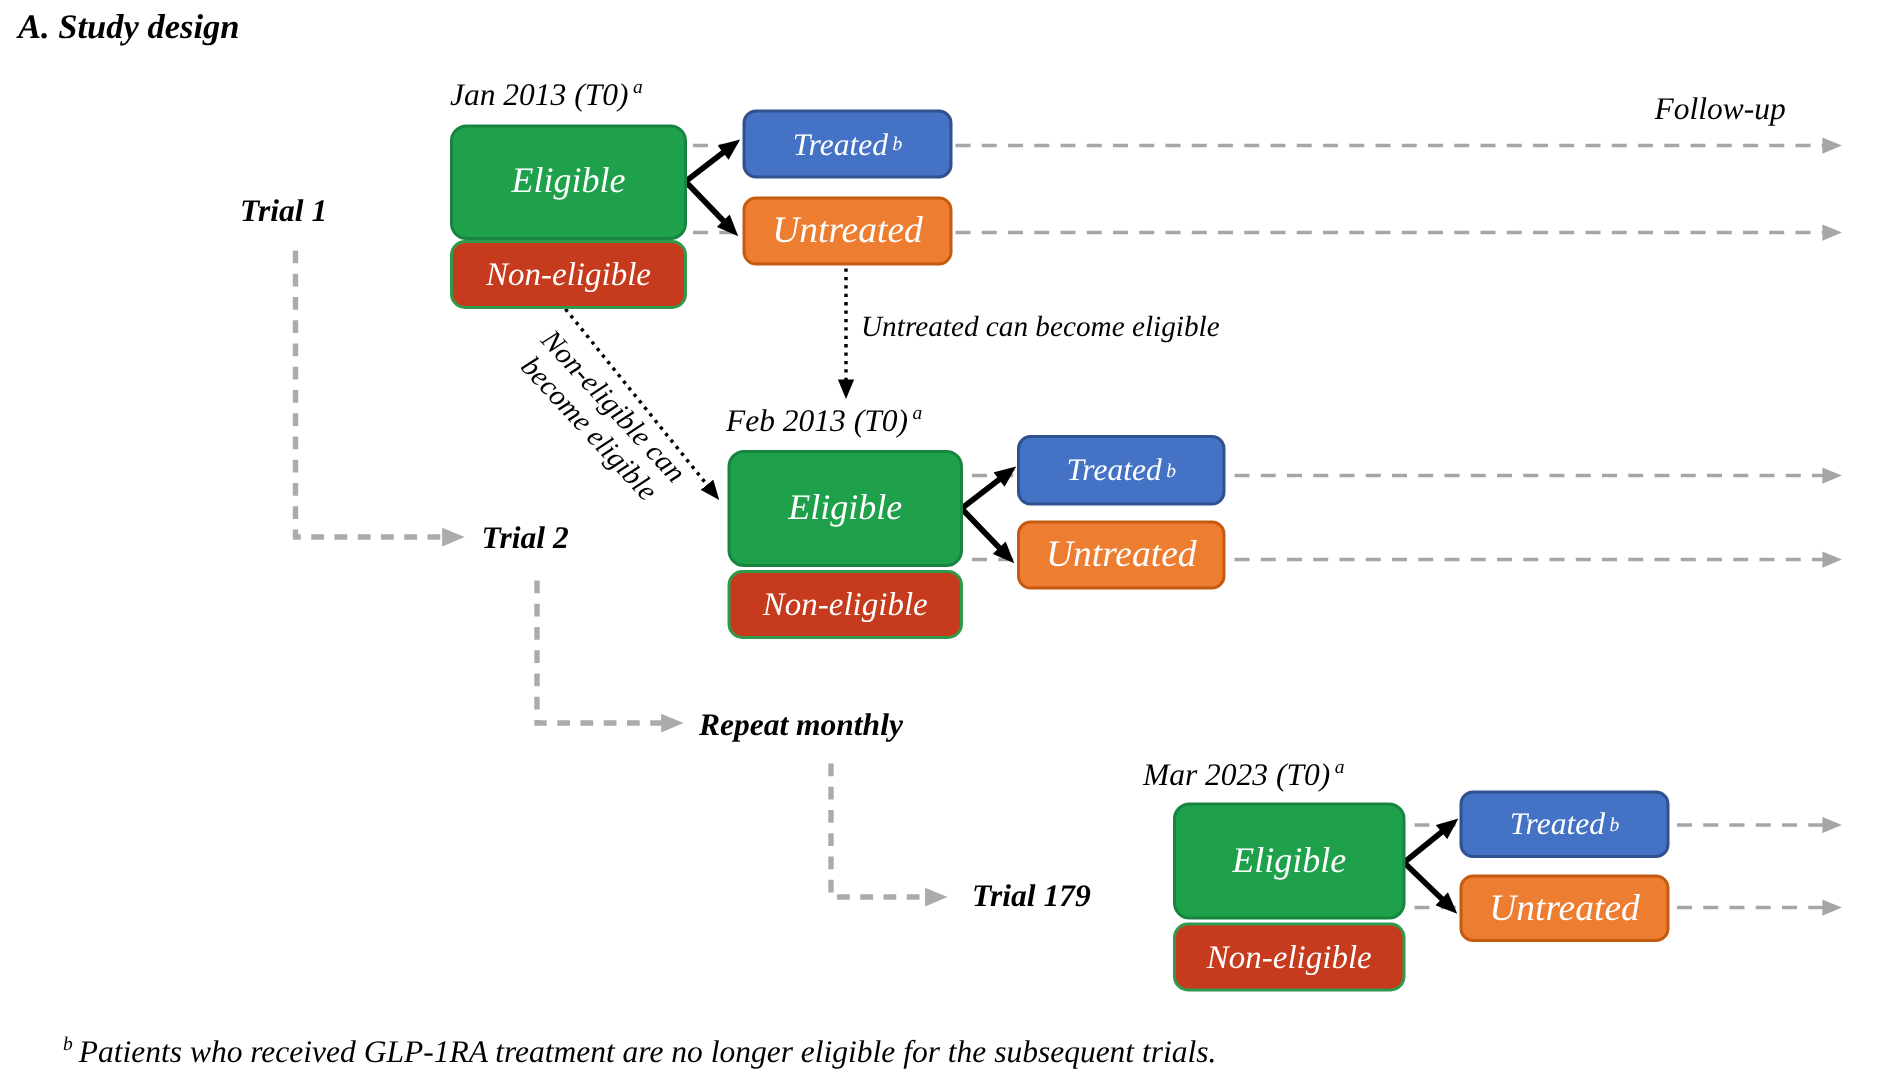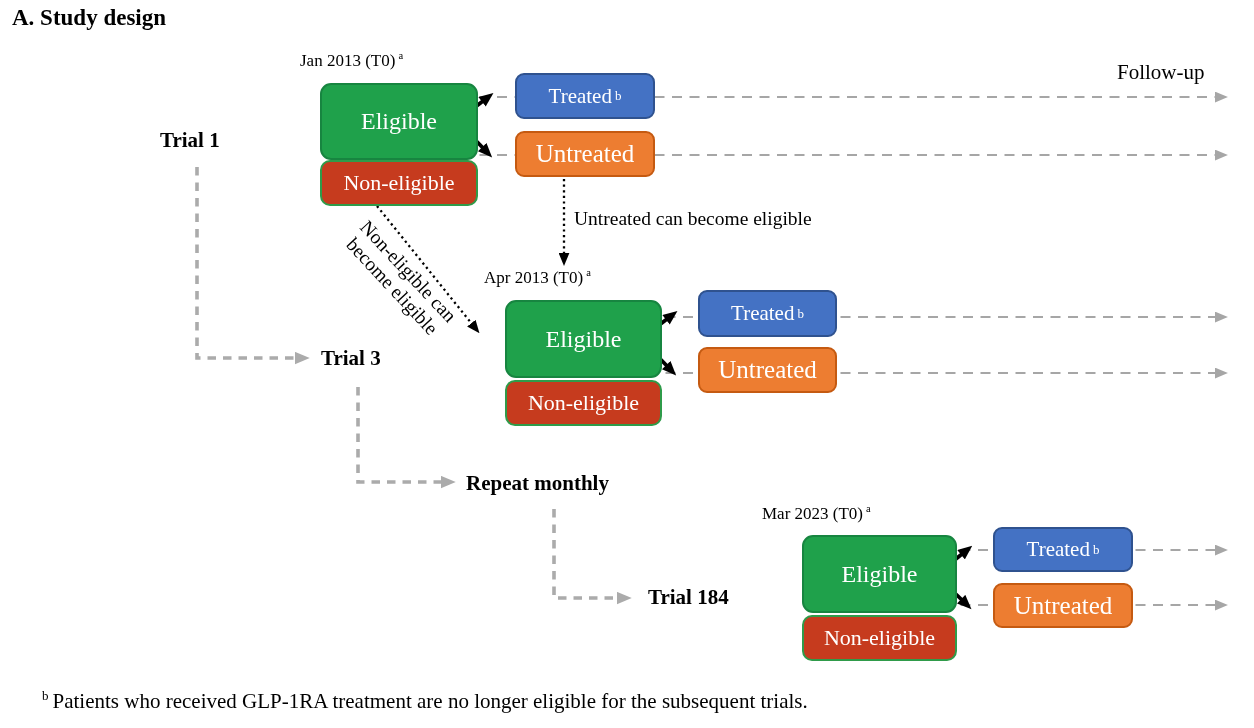--- a/index.html
+++ b/index.html
@@ -1,33 +1,33 @@
 <!DOCTYPE html>
 <html style="--eligible-fill: #1FA14B; --eligible-border: #178540; --non-eligible-fill: #C63B1E; --non-eligible-border: #2F9B4A; --treated-fill: #4472C4; --treated-border: #2F528F; --untreated-fill: #ED7D31; --untreated-border: #C55A11; --dash-gray: #A6A6A6; --dash-gray-thick: #ABABAB; --arrow-black: #000000;"><head>
 <meta charset="utf-8">
 <style>
   html,body{margin:0;padding:0;background:#fff;}
   #canvas{
     position:relative;width:1254px;height:728px;background:#fff;
-    font-family:"Liberation Serif","DejaVu Serif",serif;color:#000;overflow:hidden;
+    font-family:"Liberation Serif","DejaVu Serif",serif;color:#000;overflow:hidden;font-style:italic;
   }
   #diagram-svg{position:absolute;left:0;top:0;z-index:0;}
   .abs{position:absolute;z-index:2;}
   .page-title{font-size:23px;font-weight:bold;white-space:nowrap;}
   .trial-name{font-size:21px;font-weight:bold;white-space:nowrap;}
-  .date-label{font-size:17px;white-space:nowrap;}
-  .followup-label{font-size:21px;white-space:nowrap;margin-left:14px;}
+  .date-label{font-size:21px;white-space:nowrap;}
+  .followup-label{font-size:21px;white-space:nowrap;}
   .note{font-size:19.5px;white-space:nowrap;}
   .rot-note{
     text-align:center;line-height:1.12;
     transform:translate(-50%,-50%) rotate(47deg);
   }
   .box{
     display:flex;align-items:center;justify-content:center;
-    color:#fff;text-align:center;box-sizing:border-box;z-index:2;position:absolute;margin-left:20px;
+    color:#fff;text-align:center;box-sizing:border-box;z-index:2;position:absolute;
   }
   .box-eligible{background:var(--eligible-fill);border:2px solid var(--eligible-border);border-radius:11px;font-size:24px;}
   .box-noneligible{background:var(--non-eligible-fill);border:2px solid var(--non-eligible-border);border-radius:10px;font-size:22px;}
   .box-treated{background:var(--treated-fill);border:2px solid var(--treated-border);border-radius:9px;font-size:21px;}
   .box-untreated{background:var(--untreated-fill);border:2px solid var(--untreated-border);border-radius:9px;font-size:25px;}
   sup{font-size:0.62em;line-height:0;}
   .date-label sup{margin-left:3px;}
   .box sup{margin-left:3px;}
   .footnote{font-size:21px;white-space:nowrap;}
   .footnote sup{margin-right:4px;}
@@ -110,39 +110,39 @@
   <div class="box box-untreated" style="left:495px;top:131px;width:140px;height:46px;">
       <span>Untreated</span>
     </div>
 
   <div class="abs note" style="left:574px;top:208px;">Untreated can become eligible</div>
   <div class="abs note rot-note" style="left:400px;top:279px;">
     <div>Non-eligible can</div>
     <div>become eligible</div>
   </div>
 
-  <div class="abs trial-name" style="left:321px;top:346px;">Trial 3</div>
-  <div class="abs date-label" style="left:484px;top:268px;"><span>Apr 2013 (T0)</span><sup>a</sup></div>
+  <div class="abs trial-name" style="left:321px;top:346px;">Trial 2</div>
+  <div class="abs date-label" style="left:484px;top:268px;"><span>Feb 2013 (T0)</span><sup>a</sup></div>
   <div class="box box-eligible" style="left:485px;top:300px;width:157px;height:78px;">
       <span>Eligible</span>
     </div>
   <div class="box box-noneligible" style="left:485px;top:380px;width:157px;height:46px;">
       <span>Non-eligible</span>
     </div>
   <div class="box box-treated" style="left:678px;top:290px;width:139px;height:47px;">
       <span>Treated</span>
       <sup>b</sup>
     </div>
   <div class="box box-untreated" style="left:678px;top:347px;width:139px;height:46px;">
       <span>Untreated</span>
     </div>
 
   <div class="abs trial-name" style="left:466px;top:471px;">Repeat monthly</div>
 
-  <div class="abs trial-name" style="left:648px;top:585px;">Trial 184</div>
+  <div class="abs trial-name" style="left:648px;top:585px;">Trial 179</div>
   <div class="abs date-label" style="left:762px;top:504px;text-align:center;"><span>Mar 2023 (T0)</span><sup>a</sup></div>
   <div class="box box-eligible" style="left:782px;top:535px;width:155px;height:78px;">
       <span>Eligible</span>
     </div>
   <div class="box box-noneligible" style="left:782px;top:615px;width:155px;height:46px;">
       <span>Non-eligible</span>
     </div>
   <div class="box box-treated" style="left:973px;top:527px;width:140px;height:45px;">
       <span>Treated</span>
       <sup>b</sup>

